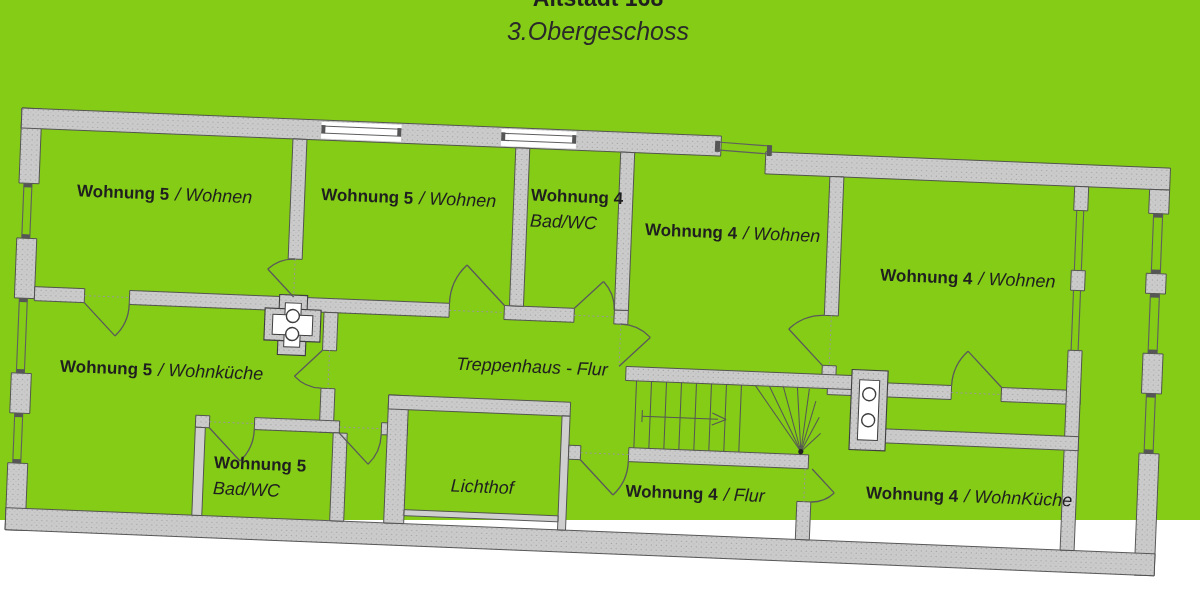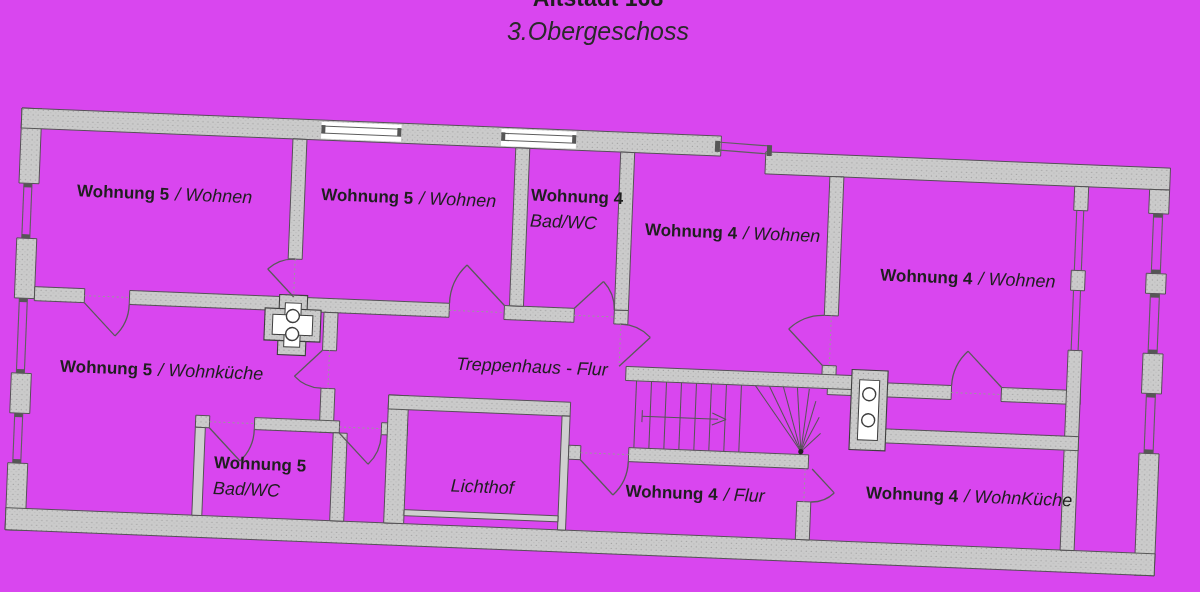--- a/index.html
+++ b/index.html
@@ -1,16 +1,16 @@
 <!DOCTYPE html>
 <html><head>
 <meta charset="utf-8">
 <style>
   html,body{margin:0;padding:0;background:#ffffff;width:1200px;height:600px;overflow:hidden;}
-  #stage{position:relative;width:1200px;height:592px;background:#d946ef;}
+  #stage{position:relative;width:1200px;height:520px;background:#84cc16;}
   svg{position:absolute;top:0;left:0;}
   text{font-family:"Liberation Sans", sans-serif;fill:#1f1f1f;}
   .apt{font-weight:700;font-size:17px;}
   .rtype{font-style:italic;font-size:18px;}
   .big-title{font-weight:700;font-size:23px;}
   .floor-title{font-style:italic;font-size:25px;fill:#2a2a2a;}
   .corr{font-style:italic;font-size:18px;}
   .wall{fill:url(#wh);stroke:#4a4a4a;stroke-width:0.9;}
   .thinwall{fill:#cfcfcf;stroke:#4a4a4a;stroke-width:0.9;}
   .doorline{stroke:#5a5a5a;stroke-width:1.3;fill:none;}

